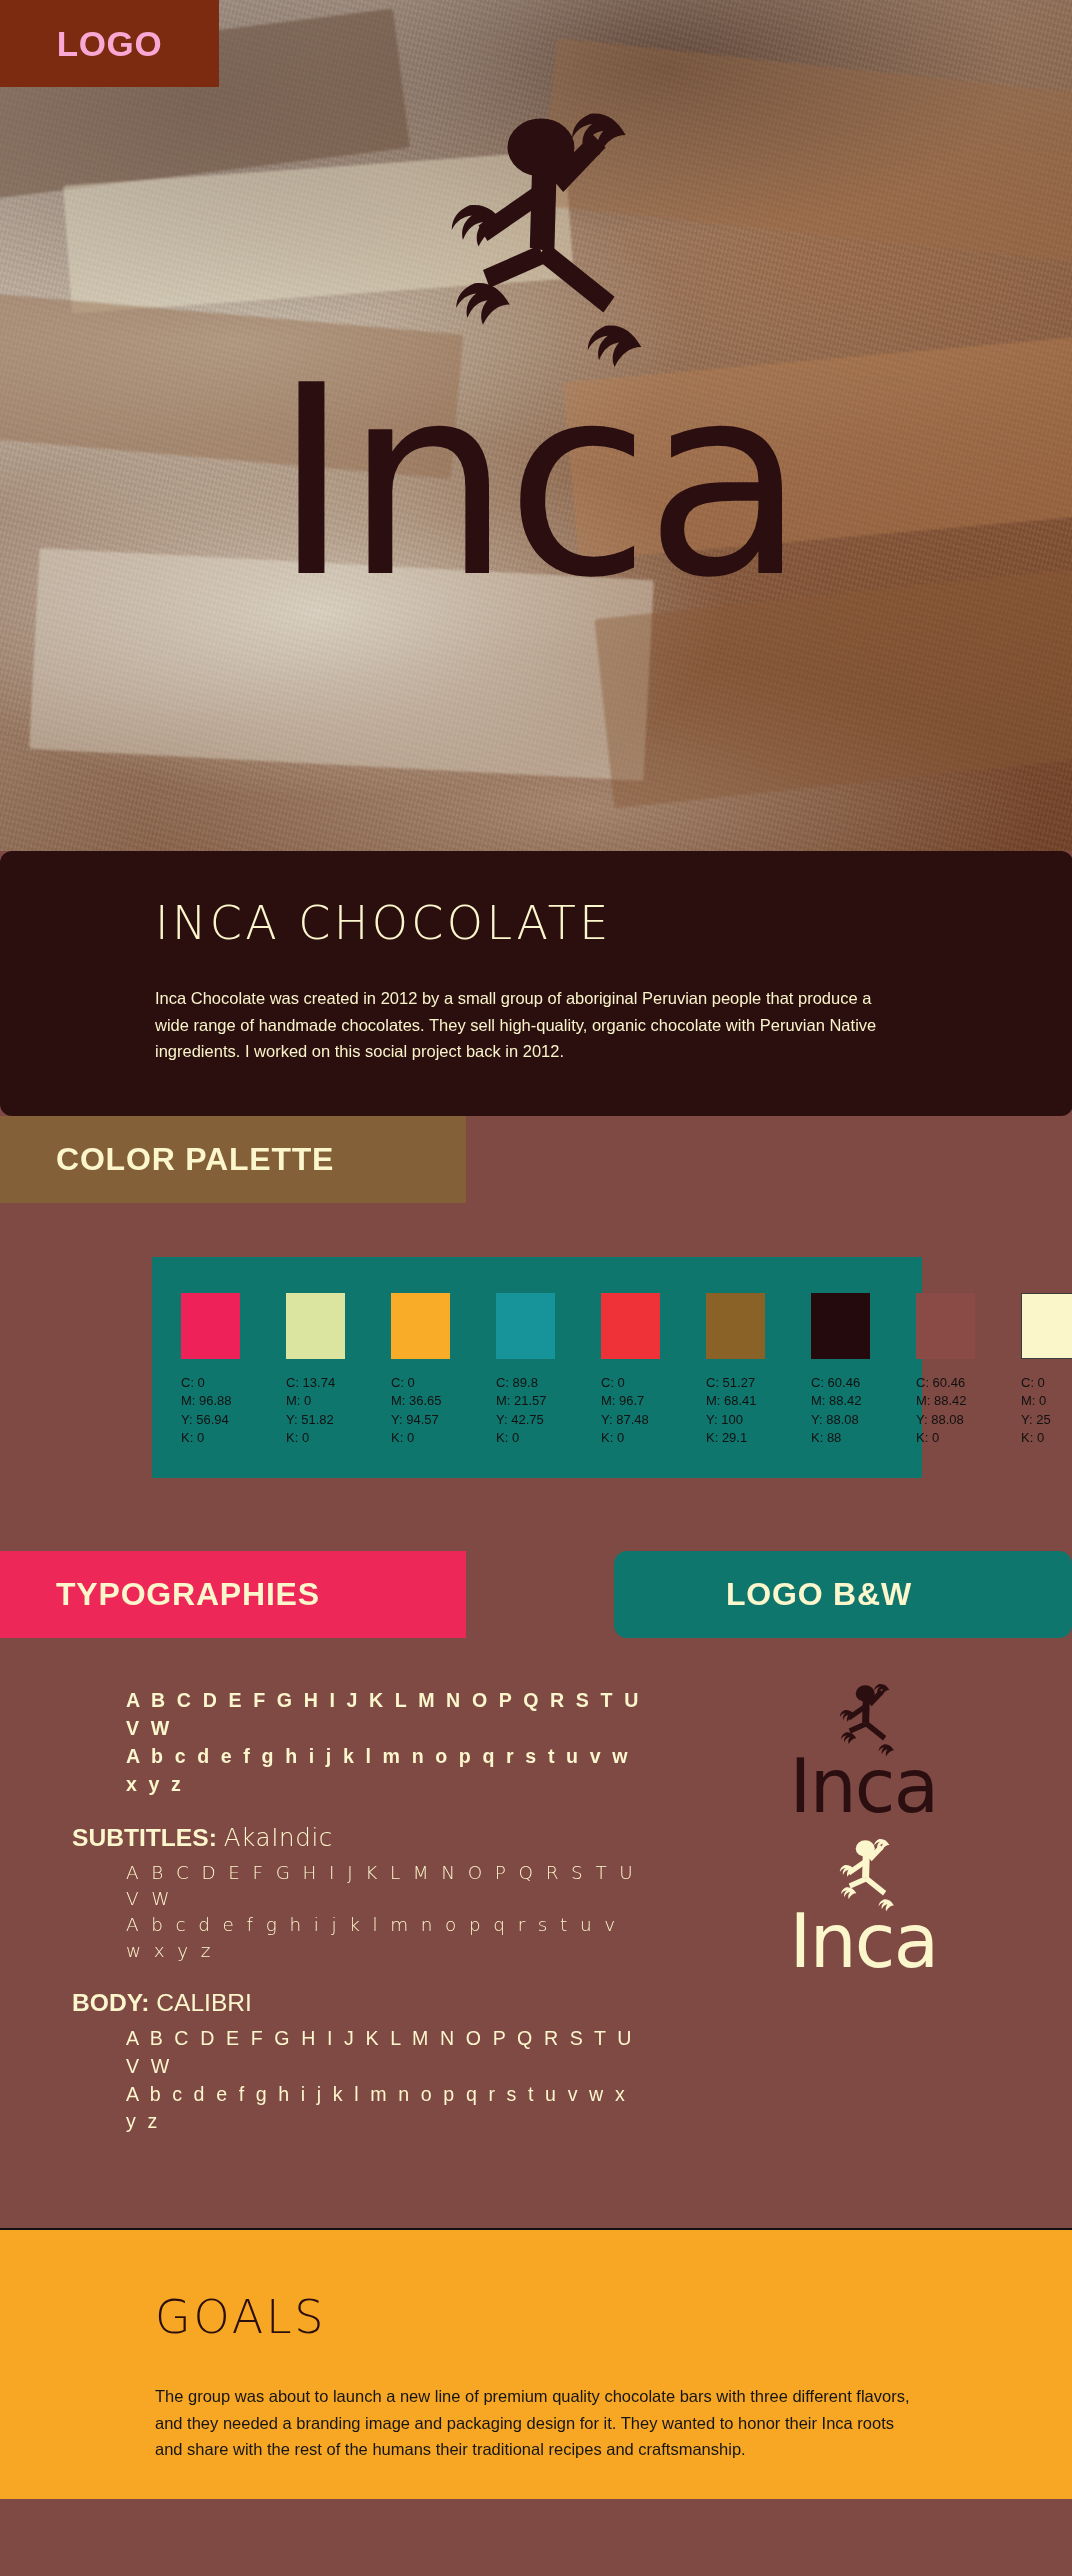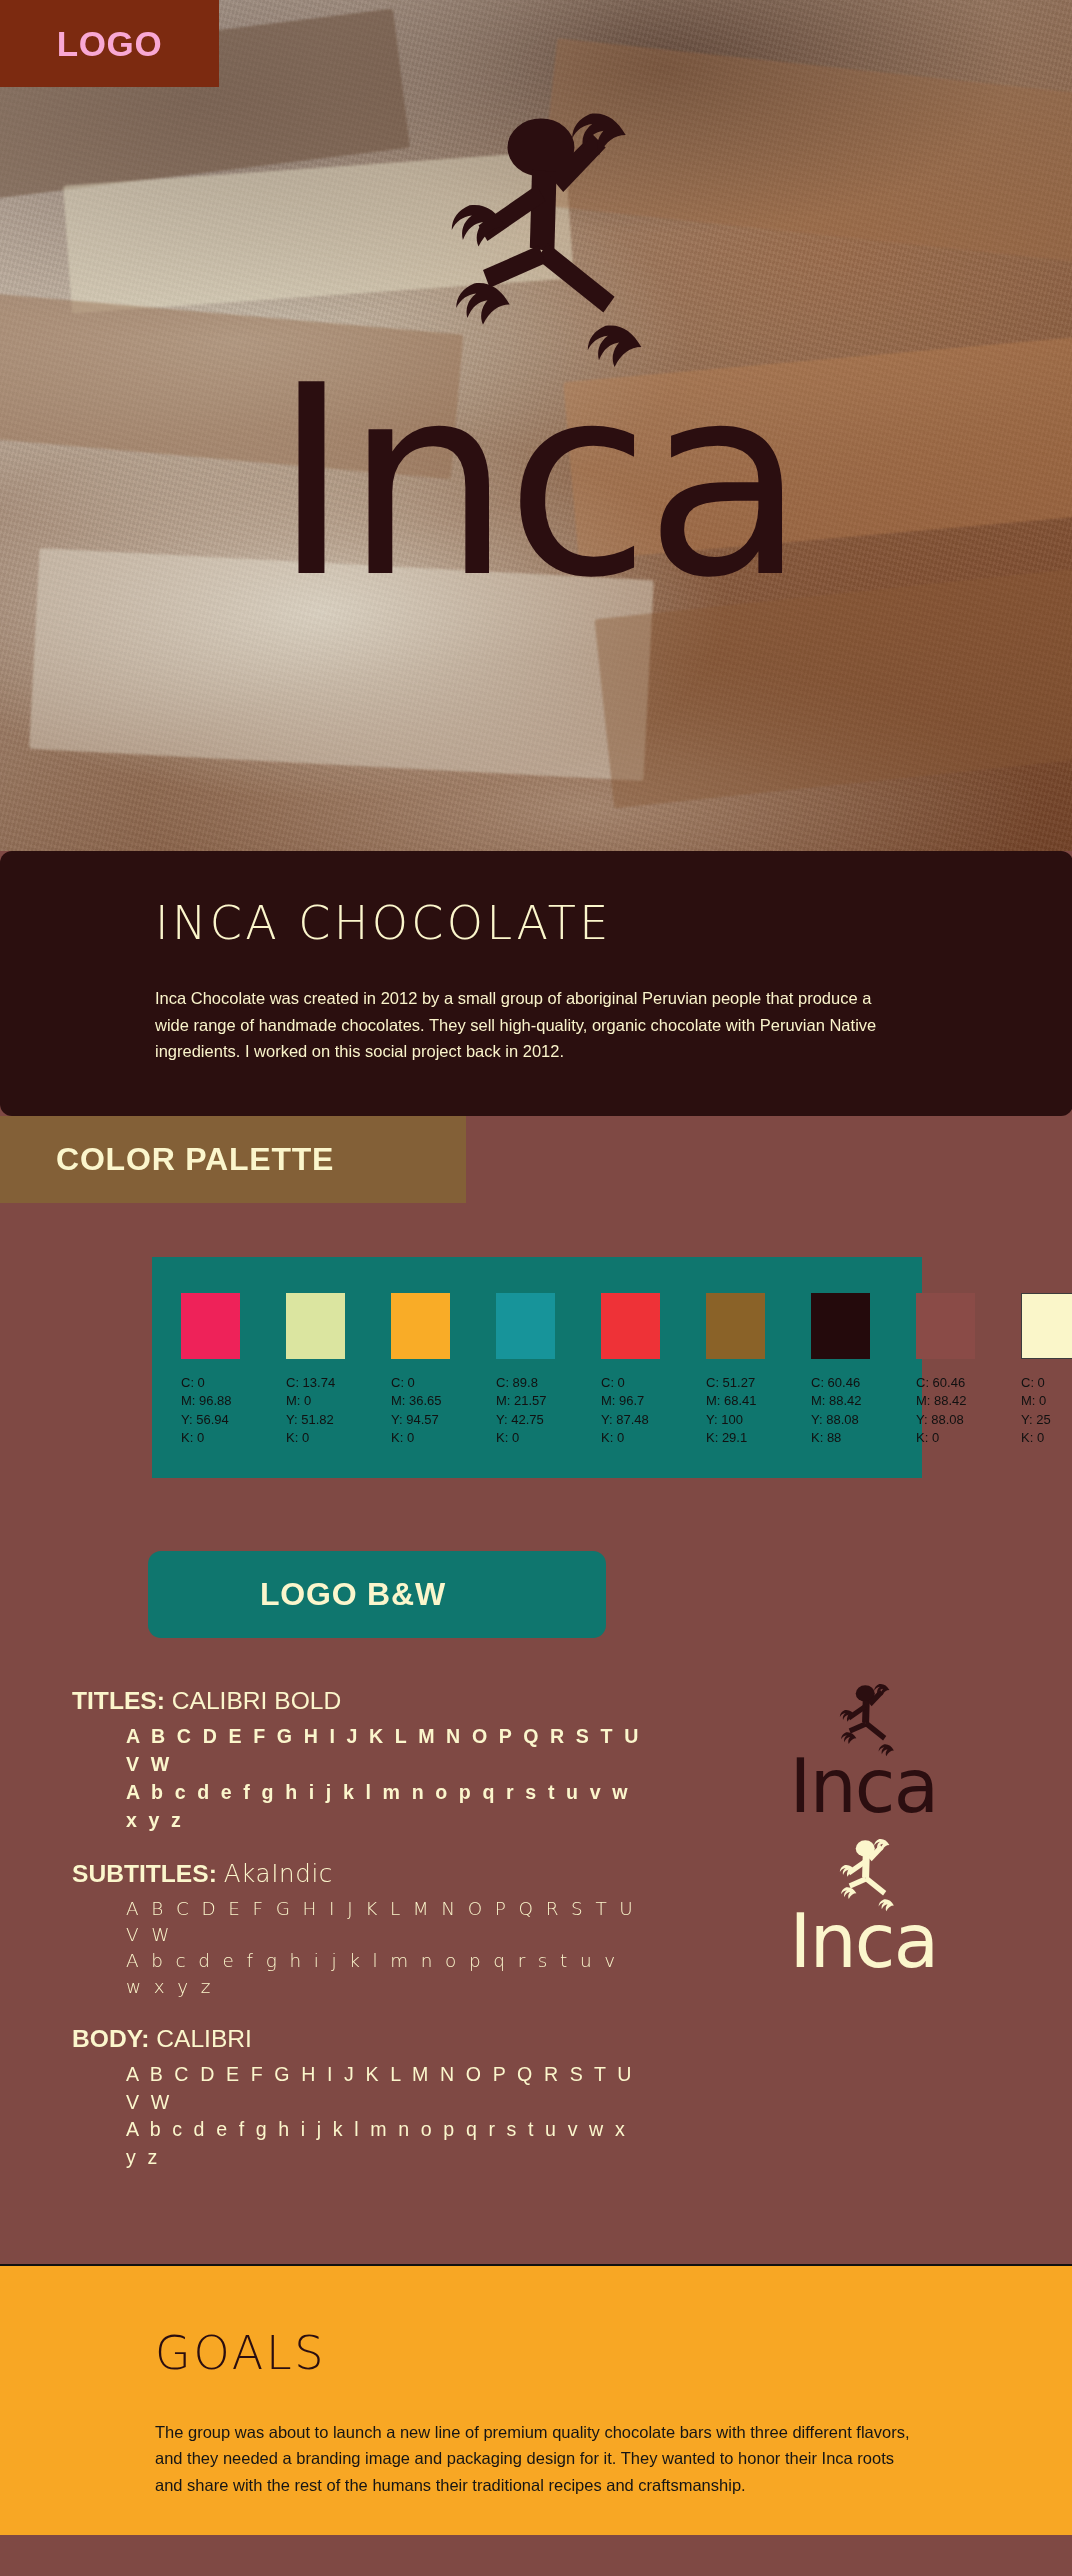--- a/index.html
+++ b/index.html
@@ -363,30 +363,32 @@
             <div>C: 0</div>
             <div>M: 0</div>
             <div>Y: 25</div>
             <div>K: 0</div>
           </div>
         </div>
       </div>
   </section>
 
   <div class="bar-row">
+    <div class="bar bar-left-pink">
+      <span>TYPOGRAPHIES</span>
+    </div>
     <div class="bar-gap"></div>
     <div class="bar bar-right-teal">
       <span>LOGO B&amp;W</span>
     </div>
   </div>
 
   <section class="typo-section">
     <div class="typo-left" id="typo-list">
         <div class="typo-block">
-          <div class="typo-head"><span>TITLES: </span><span class="fname">CALIBRI BOLD</span></div>
           <div class="typo-alpha">A B C D E F G H I J K L M N O P Q R S T U V W</div>
           <div class="typo-alpha">A b c d e f g h i j k l m n o p q r s t u v w x y z</div>
         </div>
         <div class="typo-block">
           <div class="typo-head"><span>SUBTITLES: </span><span class="fname deco">AkaIndic</span></div>
           <div class="typo-alpha deco">A B C D E F G H I J K L M N O P Q R S T U V W</div>
           <div class="typo-alpha deco">A b c d e f g h i j k l m n o p q r s t u v w x y z</div>
         </div>
         <div class="typo-block">
           <div class="typo-head"><span>BODY: </span><span class="fname">CALIBRI</span></div>

